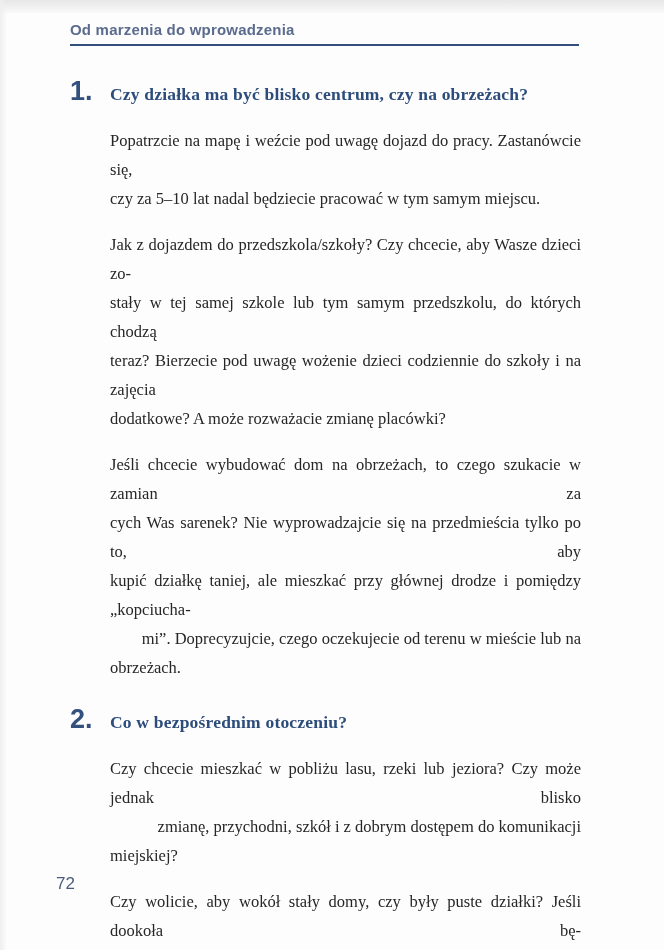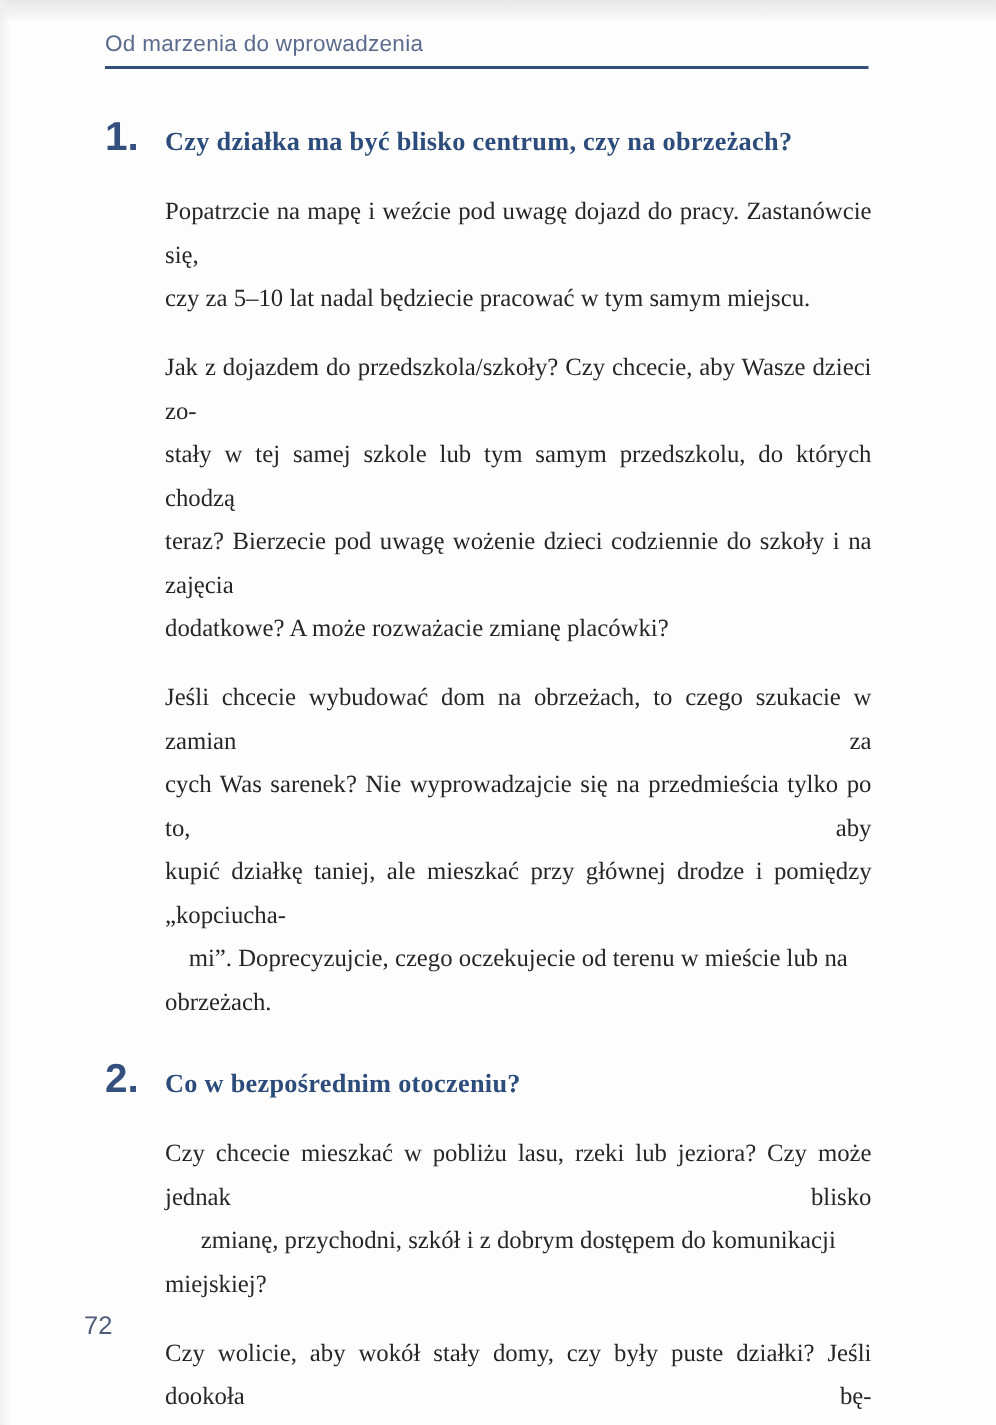--- a/index.html
+++ b/index.html
@@ -15,21 +15,21 @@
     position: absolute; left: 0; top: 0; width: 664px; height: 13px;
     background: linear-gradient(#e7e7e7, #f9f9f9);
   }
   .scan-edge-left {
     position: absolute; left: 0; top: 0; width: 7px; height: 950px;
     background: linear-gradient(90deg, #efefef, rgba(255,255,255,0));
   }
 
   .page { position: relative; width: 664px; height: 950px; }
 
-  header { padding: 21px 0 0 70px; }
+  header { padding: 21px 0 0 70px; font-weight: bold; }
   .running-header {
     font-family: "Liberation Sans", sans-serif;
     font-size: 15px; color: #5b6b8d; letter-spacing: .2px;
   }
   .header-rule {
     width: 509px; height: 0;
     border-top: 2px solid #32507b;
     margin-top: 6px;
   }
 
@@ -54,21 +54,21 @@
   .q-body { margin-left: 40px; width: 471px; }
   .q-body p { margin: 17px 0 0 0; }
   .q-body p:first-child { margin-top: 19px; font-family: Liberation Serif, serif; }
 
   .line {
     display: block;
     font-size: 16.5px; line-height: 29px;
     color: #262626;
     text-align: justify; text-align-last: justify;
   }
-  .line.last { text-align: center; text-align-last: left; }
+  .line.last { text-align: right; text-align-last: left; }
 
   .page-number {
     position: absolute; left: 56px; top: 874px;
     font-family: "Liberation Sans", sans-serif;
     font-size: 17px; color: #4d5d79;
   }
 </style>
 </head>
 <body>
 

